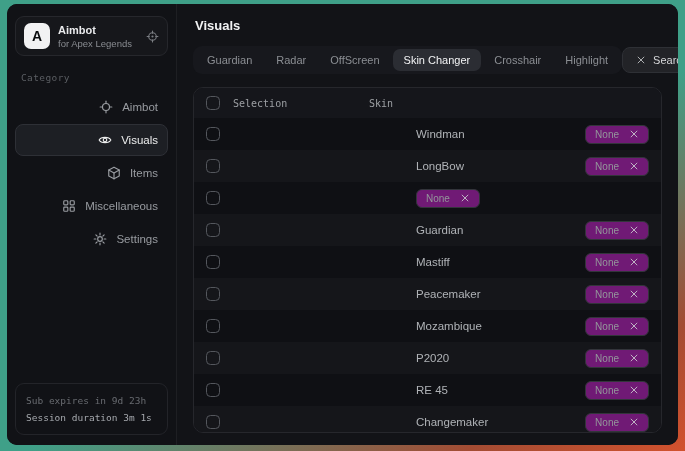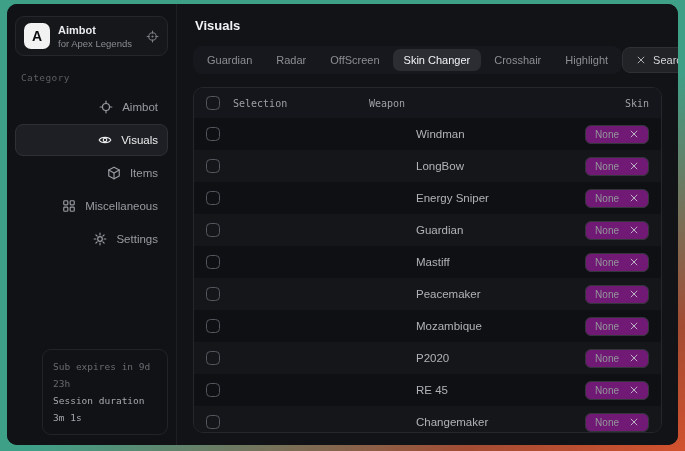--- a/index.html
+++ b/index.html
@@ -24,21 +24,21 @@
   .profile-name { font-size:11px; color:#e9eaec; font-weight:bold; }
   .profile-sub { font-size:9.5px; color:#8a8d92; margin-top:2px; white-space:nowrap; }
   .profile-target { color:#7c7f84; display:flex; cursor:pointer; }
   .mono { font-family:"DejaVu Sans Mono", monospace; }
   .category { margin:16px 6px 7px; font-size:9.5px; color:#5b5e63; letter-spacing:.4px; }
   .side-item { display:flex; align-items:center; gap:9px; padding:8px 9px; border-radius:8px;
     color:#989ba0; font-size:11.5px; border:1px solid transparent; margin:1px 0; cursor:pointer;justify-content:flex-end; }
   .side-item .icon { display:flex; color:inherit; }
   .side-item.active { background:var(--active-item-bg,#1d1f24); border-color:#2e3036; color:#eceded; }
   .side-footer { margin-top:auto; border:1px solid #232429; border-radius:9px; padding:8px 10px;
-    font-size:9.5px; color:#686b70; line-height:1.8;margin-left:27px; }
+    font-size:9.5px; color:#686b70; line-height:1.8; }
   .side-footer .l2 { color:#a5a8ad; }
   
   .main { flex:1; min-width:0; padding:12px 16px; display:flex; flex-direction:column; background:#121317; }
   .main-title { font-size:13px; font-weight:bold; color:#f1f2f3; margin:2px 0 13px 2px; }
   .toolbar { display:flex; align-items:center; margin-bottom:13px; }
   .tabs { display:flex; align-items:center; background:#17181d; border-radius:9px; padding:3px; gap:2px; }
   .tab { padding:5px 11px; font-size:11px; color:#8b8e93; border-radius:7px; white-space:nowrap; cursor:pointer; }
   .tab.active { background:var(--active-tab-bg,#2b2d33); color:#f2f3f4; }
   .search-btn { margin-left:auto; display:flex; align-items:center; gap:7px; background:#222327;
     border:1px solid #2e3035; color:#d6d7d9; font-size:11px; padding:6px 13px; border-radius:8px; cursor:pointer; }
@@ -180,21 +180,20 @@
         <span>Search</span>
       </button>
     </div>
 
     <div class="table">
       <div class="thead mono">
         <div class="col-sel">
           <span class="cb"></span>
           <span>Selection</span>
         </div>
-        <div class="col-weapon">Weapon</div>
         <div class="col-skin">Skin</div>
       </div>
       <div class="tbody">
         <div class="trow">
             <div class="col-sel">
               <span class="cb"></span>
             </div>
             <div class="weapon-name">Windman</div>
             <div class="badge">
               <span>None</span>
@@ -218,21 +217,20 @@
                   <line x1="5" y1="5" x2="19" y2="19"></line>
                   <line x1="19" y1="5" x2="5" y2="19"></line>
                 </svg>
               </span>
             </div>
           </div>
           <div class="trow">
             <div class="col-sel">
               <span class="cb"></span>
             </div>
-            <div class="weapon-name">Energy Sniper</div>
             <div class="badge">
               <span>None</span>
               <span class="x">
                 <svg width="10" height="10" viewBox="0 0 24 24" fill="none" stroke="currentColor" stroke-width="2" stroke-linecap="round" stroke-linejoin="round">
                   <line x1="5" y1="5" x2="19" y2="19"></line>
                   <line x1="19" y1="5" x2="5" y2="19"></line>
                 </svg>
               </span>
             </div>
           </div>

